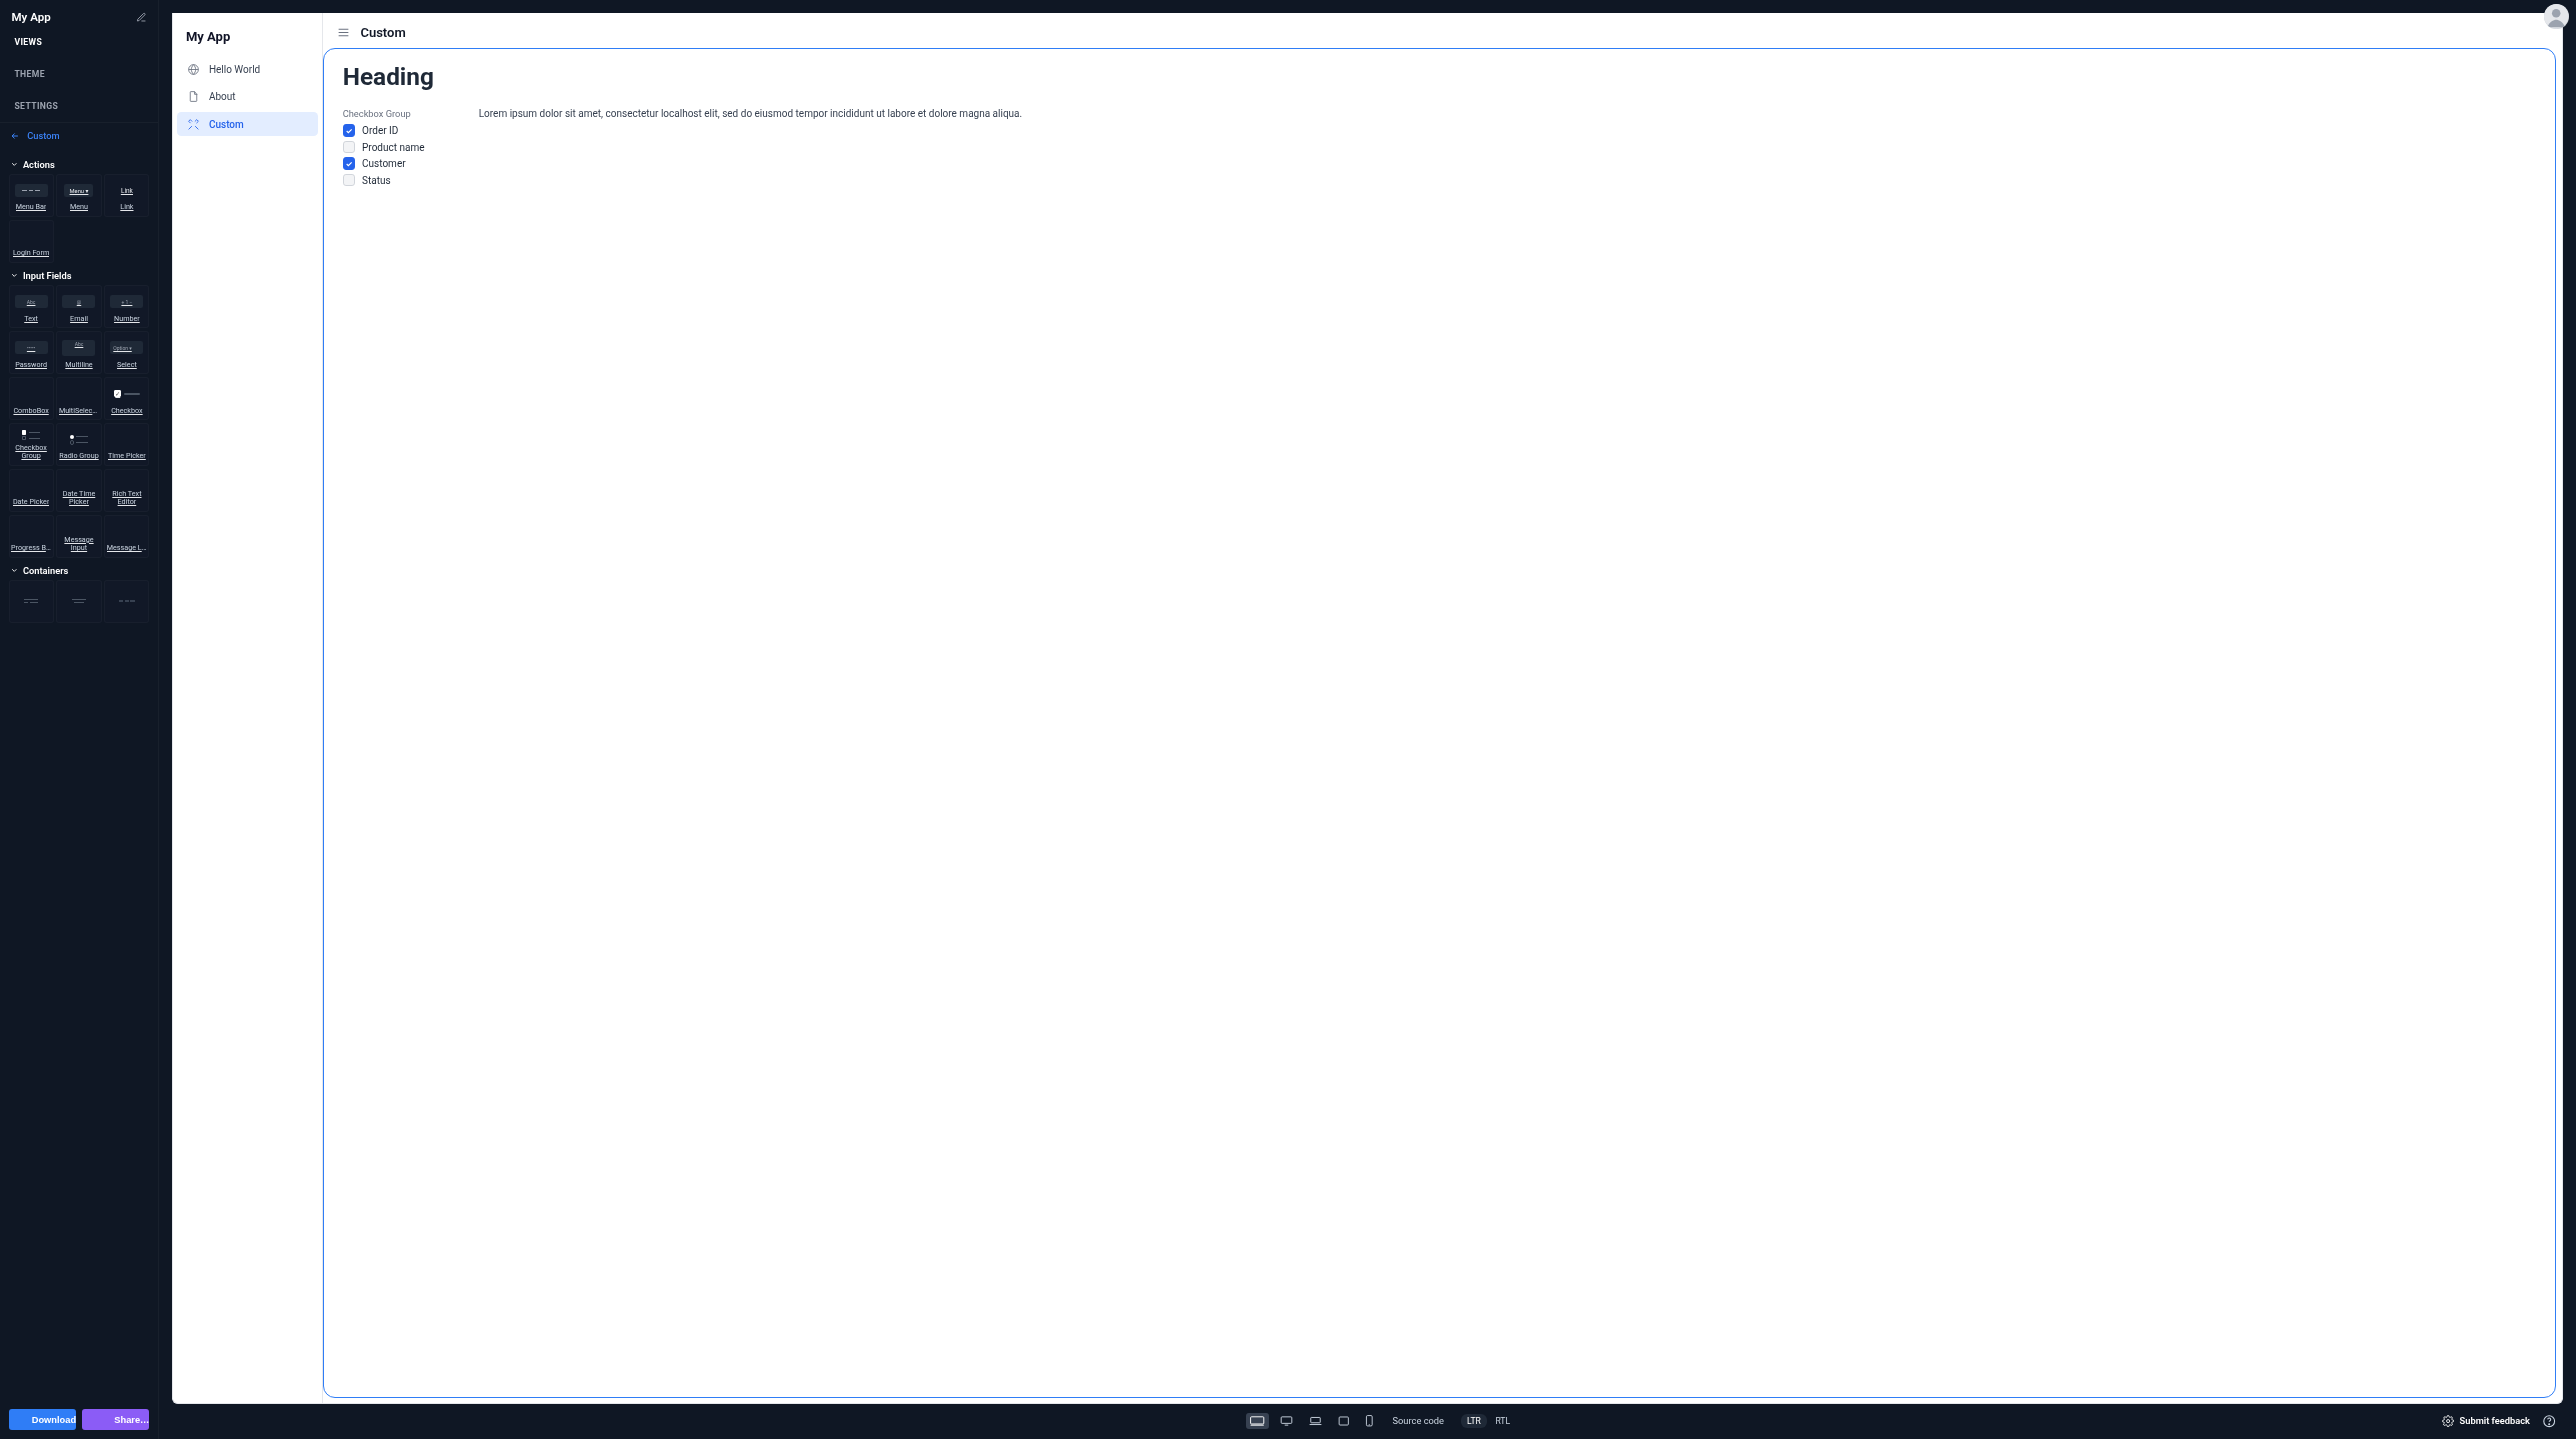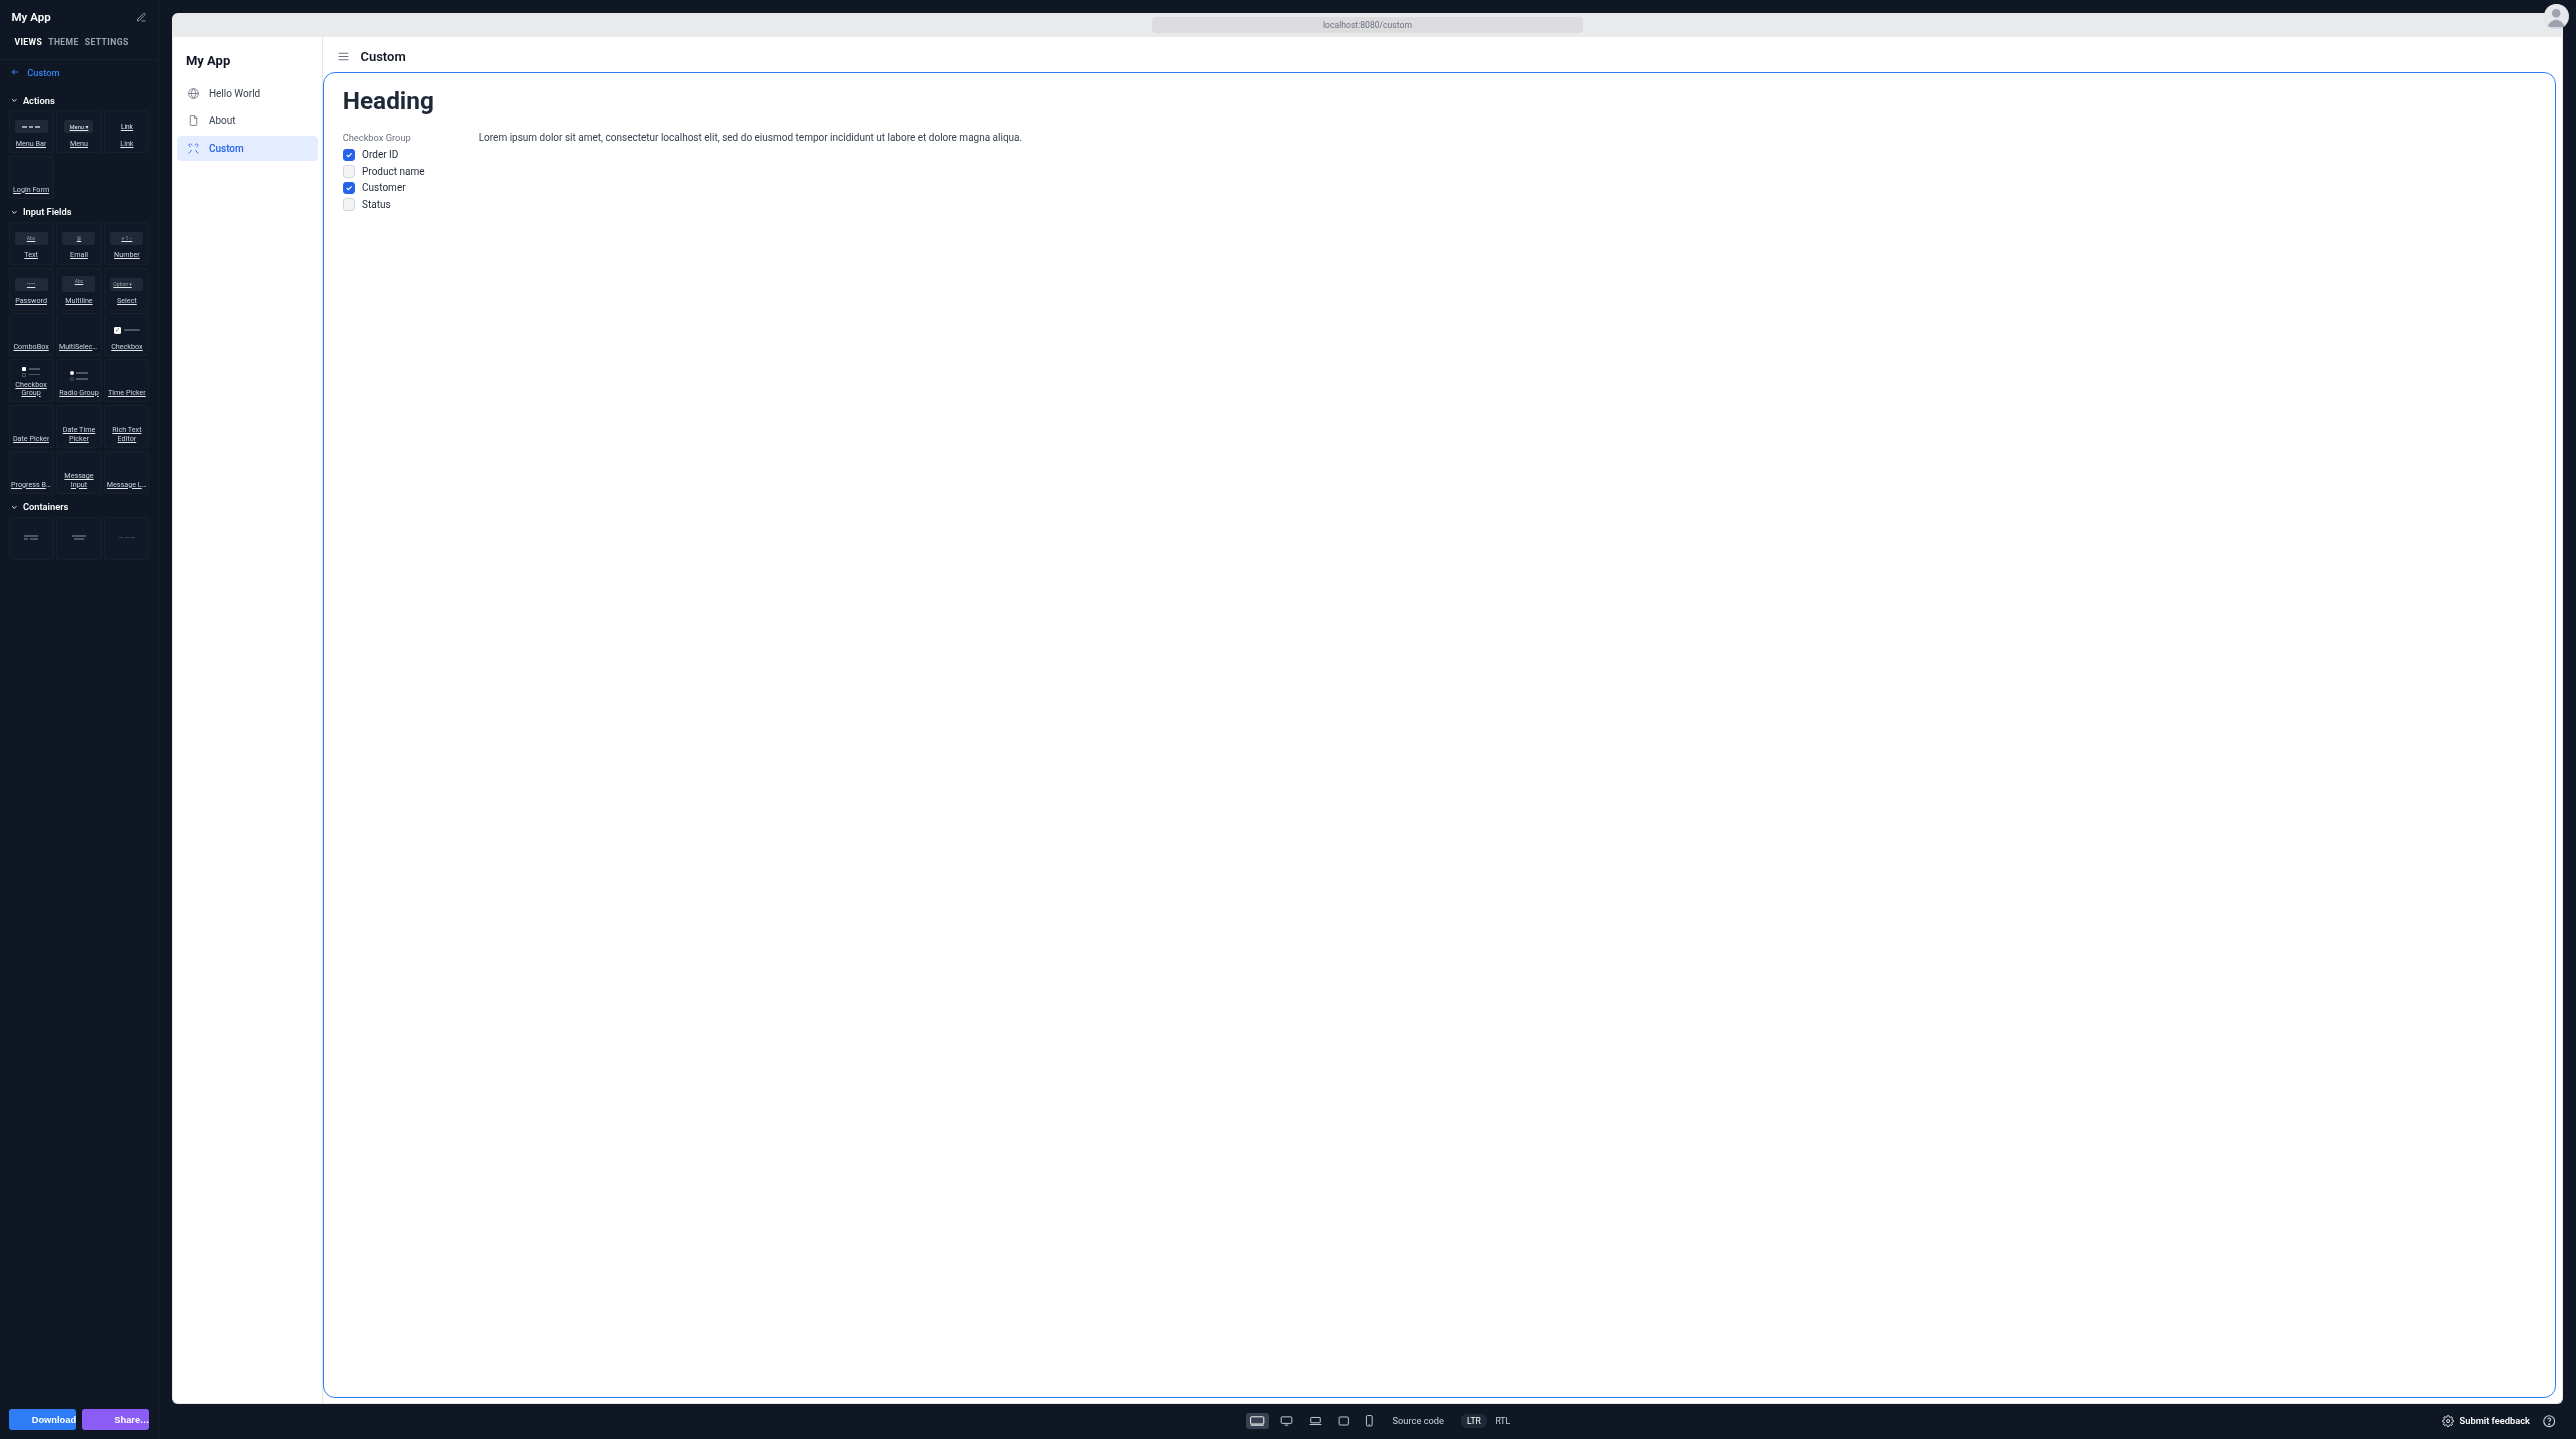--- a/index.html
+++ b/index.html
@@ -6,21 +6,21 @@
 html, body { width: 100%; height: 100%; font-family: -apple-system, BlinkMacSystemFont, "Segoe UI", Roboto, Helvetica, Arial, sans-serif; }
 body { background: #0f1724; color: #e5e7eb; overflow: hidden; }
 
 .app { display: flex; width: 100%; height: 100vh; background: #0f1724; }
 
 
 .sidebar { width: 159px; min-width: 159px; background: #0f1724; display: flex; flex-direction: column; border-right: 0.7px solid rgba(255,255,255,0.04); }
 .sidebar-header { display: flex; align-items: center; justify-content: space-between; padding: 10px 11.5px 5.8px 11.5px; }
 .sidebar-header .app-name { color: #fff; font-size: 11.5px; font-weight: 600; }
 .sidebar-header .edit-btn { color: #9ca3af; cursor: pointer; display:flex; }
-.sidebar-tabs { display: flex; gap: 6px; padding: 7.2px 11.5px 5.8px 14.4px; border-bottom: 0.7px solid rgba(255,255,255,0.04); }
+.sidebar-tabs { display: flex; gap: 16px; padding: 7.2px 11.5px 5.8px 14.4px; border-bottom: 0.7px solid rgba(255,255,255,0.04); flex-direction: column; }
 .sidebar-tabs .tab { font-size: 8.6px; font-weight: 700; letter-spacing: 0.4px; color: #9ca3af; cursor: pointer; padding-bottom:5.8px; }
 .sidebar-tabs .tab.active { color: #fff; }
 .back-row { display: flex; align-items: center; gap: 7.2px; padding: 7.2px 10px; color: #3b82f6; font-size: 9.3px; font-weight:500; cursor:pointer; }
 .back-row svg { flex: none; }
 
 .sidebar-scroll { flex: 1; overflow-y: auto; padding: 2.9px 8.6px 8.6px 8.6px; }
 .section-header { display:flex; align-items:center; gap:4.3px; color:#fff; font-weight:600; font-size:9.3px; padding:7.2px 2.9px 4.3px 1.4px; cursor:pointer;}
 .section-header svg { flex:none; }
 
 .palette-grid { display:grid; grid-template-columns: repeat(3, 1fr); gap:2.9px; }
@@ -323,23 +323,20 @@
   <div class="main">
     <div class="top-right-avatar">
       <svg viewBox="0 0 40 40">
           <circle cx="20" cy="20" r="20" fill="#e5e7eb"></circle>
           <circle cx="20" cy="15" r="7" fill="#9ca3af"></circle>
           <path d="M6 38c2-8 10-12 14-12s12 4 14 12" fill="#9ca3af"></path>
         </svg>
     </div>
 
     <div class="canvas-wrap">
-      <div class="url-bar">
-        <div class="url-field">localhost:8080/custom</div>
-      </div>
       <div class="canvas">
         <div class="preview-side">
           <div class="ptitle">My App</div>
           <div class="pnav">
             <svg width="13" height="13" viewBox="0 0 24 24" fill="none" stroke="#6b7280" stroke-width="1.6">
                 <circle cx="12" cy="12" r="9"></circle>
                 <path d="M3 12h18"></path>
                 <path d="M12 3c2.5 2.7 4 6 4 9s-1.5 6.3-4 9c-2.5-2.7-4-6-4-9s1.5-6.3 4-9Z"></path>
               </svg>
             <span>Hello World</span>

